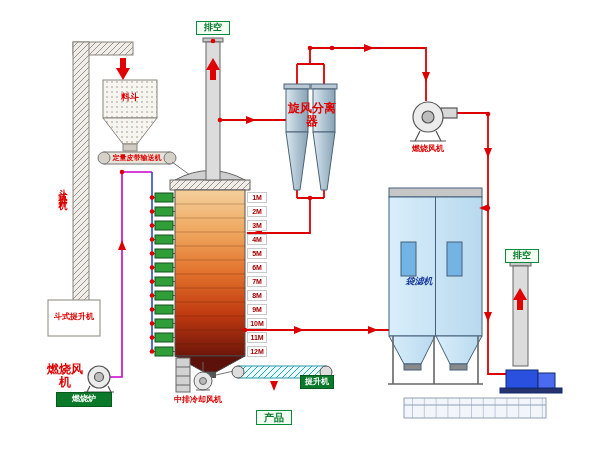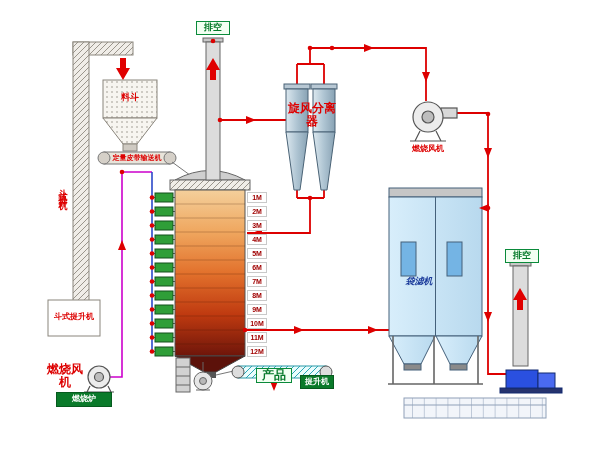--- a/index.html
+++ b/index.html
@@ -249,22 +249,23 @@
 <div class="lbl red" style="left:284px;top:109px;width:56px;height:12px;font-size:12px;">旋风分离器</div>
 
 <div class="lbl red" style="left:404px;top:143px;width:48px;height:12px;font-size:8px;">燃烧风机</div>
 
 <div class="lbl blue" style="left:398px;top:276px;width:42px;height:12px;font-size:9px;font-style:italic;">袋滤机</div>
 
 <div class="lbl red" style="left:42px;top:370px;width:46px;height:12px;font-size:12px;">燃烧风机</div>
 
 <div class="lbl gsolid" style="left:56px;top:392px;width:56px;height:15px;font-size:8px;">燃烧炉</div>
 
-
-<div class="lbl gbox" style="left:256px;top:368px;width:36px;height:15px;font-size:12px;">产品</div>
+<div class="lbl red" style="left:152px;top:394px;width:92px;height:12px;font-size:8px;">中排冷却风机</div>
+
+<div class="lbl gbox" style="left:256px;top:410px;width:36px;height:15px;font-size:10px;">产品</div>
 
 <div class="lbl gsolid" style="left:300px;top:375px;width:34px;height:14px;font-size:8px;">提升机</div>
 
 <div class="lbl gbox" style="left:505px;top:249px;width:34px;height:14px;font-size:9px;">排空</div>
 
 <div class="lvl" style="left:247px;top:192px;">1M</div>
 <div class="lvl" style="left:247px;top:206px;">2M</div>
 <div class="lvl" style="left:247px;top:220px;">3M</div>
 <div class="lvl" style="left:247px;top:234px;">4M</div>
 <div class="lvl" style="left:247px;top:248px;">5M</div>

